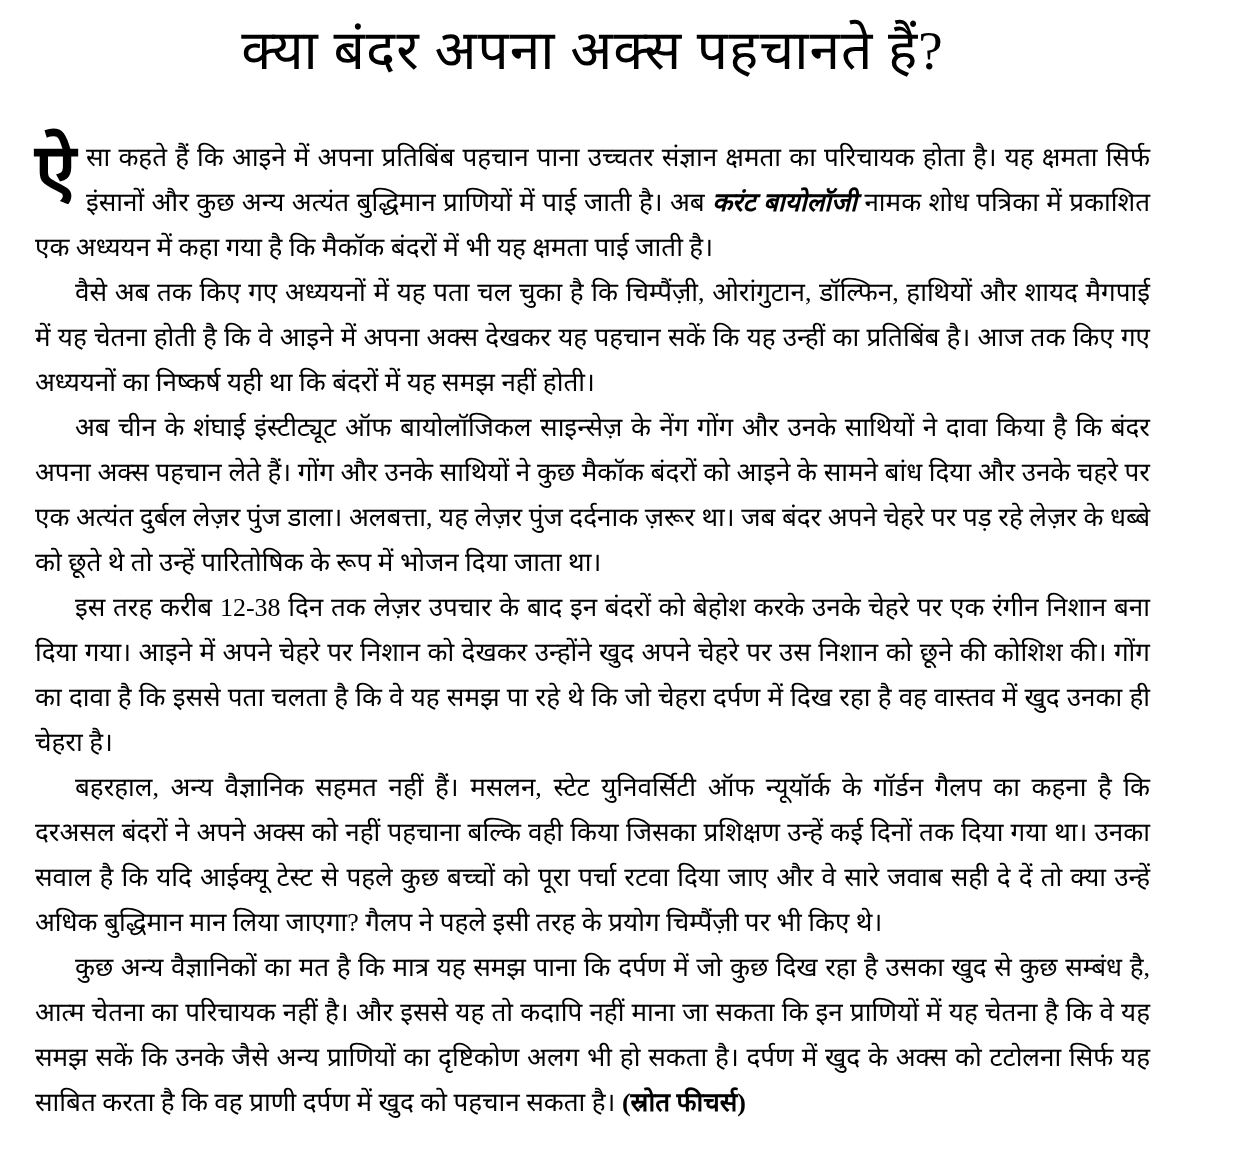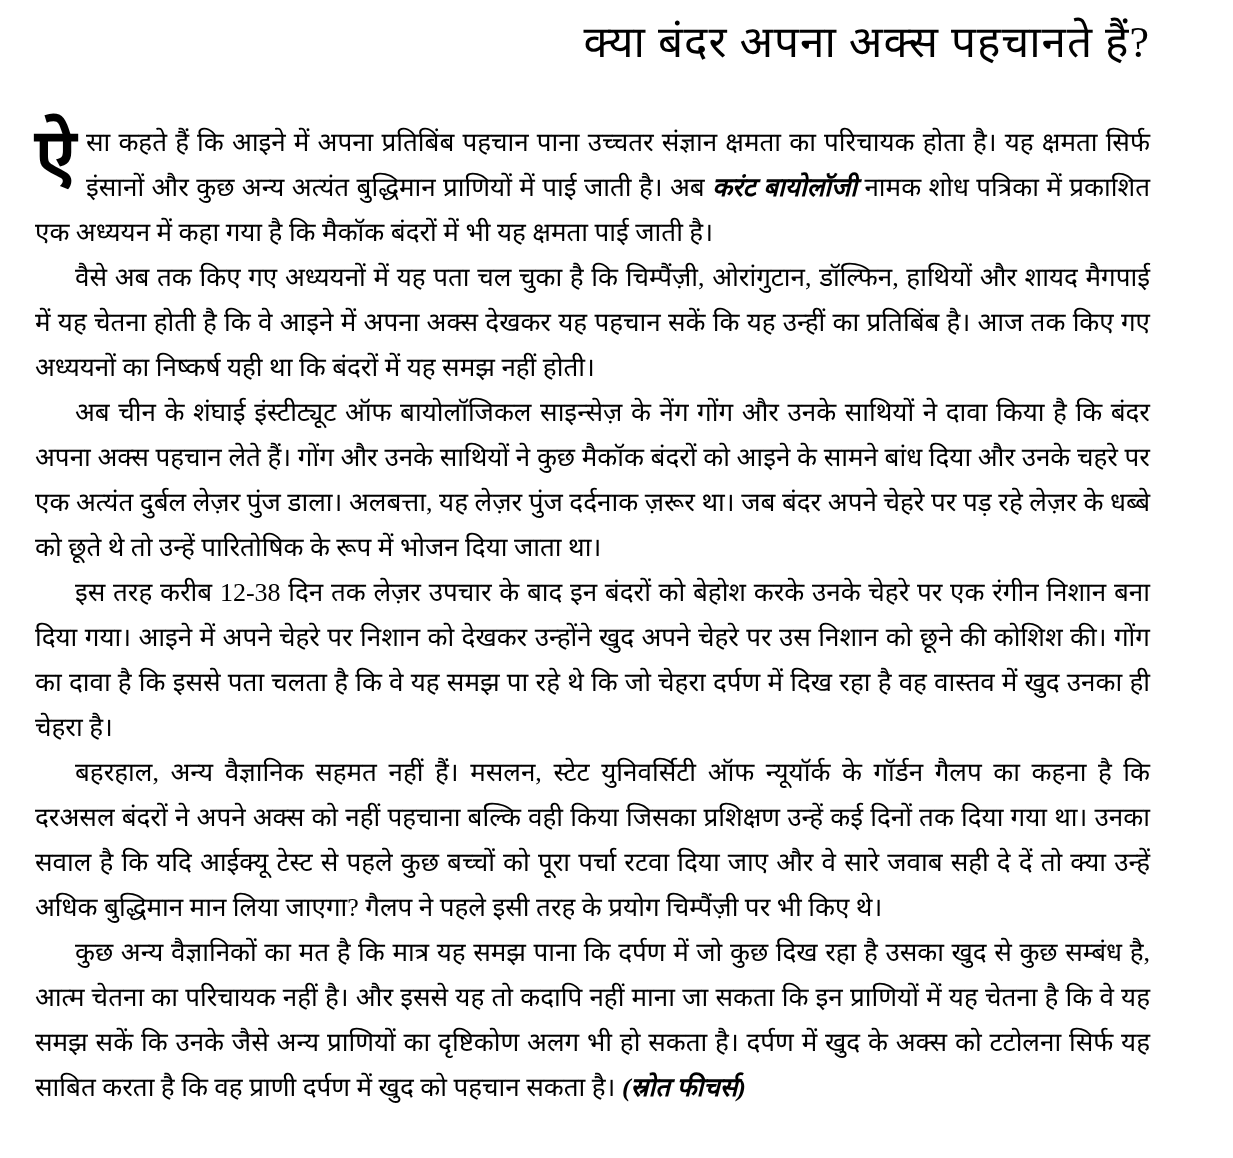--- a/index.html
+++ b/index.html
@@ -12,23 +12,23 @@
     width: 1233px;
     height: 1158px;
     box-sizing: border-box;
     background: #ffffff;
     color: #000000;
     font-family: "Liberation Serif", "DejaVu Serif", serif;
     overflow: hidden;
   }
   .title {
     margin: 10px 83px 0 35px;
-    font-size: 44px;
+    font-size: 55px;
     font-weight: 400;
-    text-align: right;
+    text-align: center;
     white-space: nowrap;
     letter-spacing: 1px;
   }
   .body-text {
     margin: 50px 83px 0 35px;
     font-size: 26px;
     line-height: 45px;
     text-align: justify;
   }
   .body-text p {
@@ -44,21 +44,20 @@
     line-height: 60px;
     font-weight: 700;
     padding: 6px 10px 0 0;
   }
   .journal-italic {
     font-style: italic;
     font-weight: bold;
   }
   .source-credit {
     font-weight: 700;
-    font-style: italic;
   }
 </style>
 </head>
 <body>
 
 <div class="page">
 
   <h1 class="title">क्या बंदर अपना अक्स पहचानते हैं?</h1>
 
   <div class="body-text">

